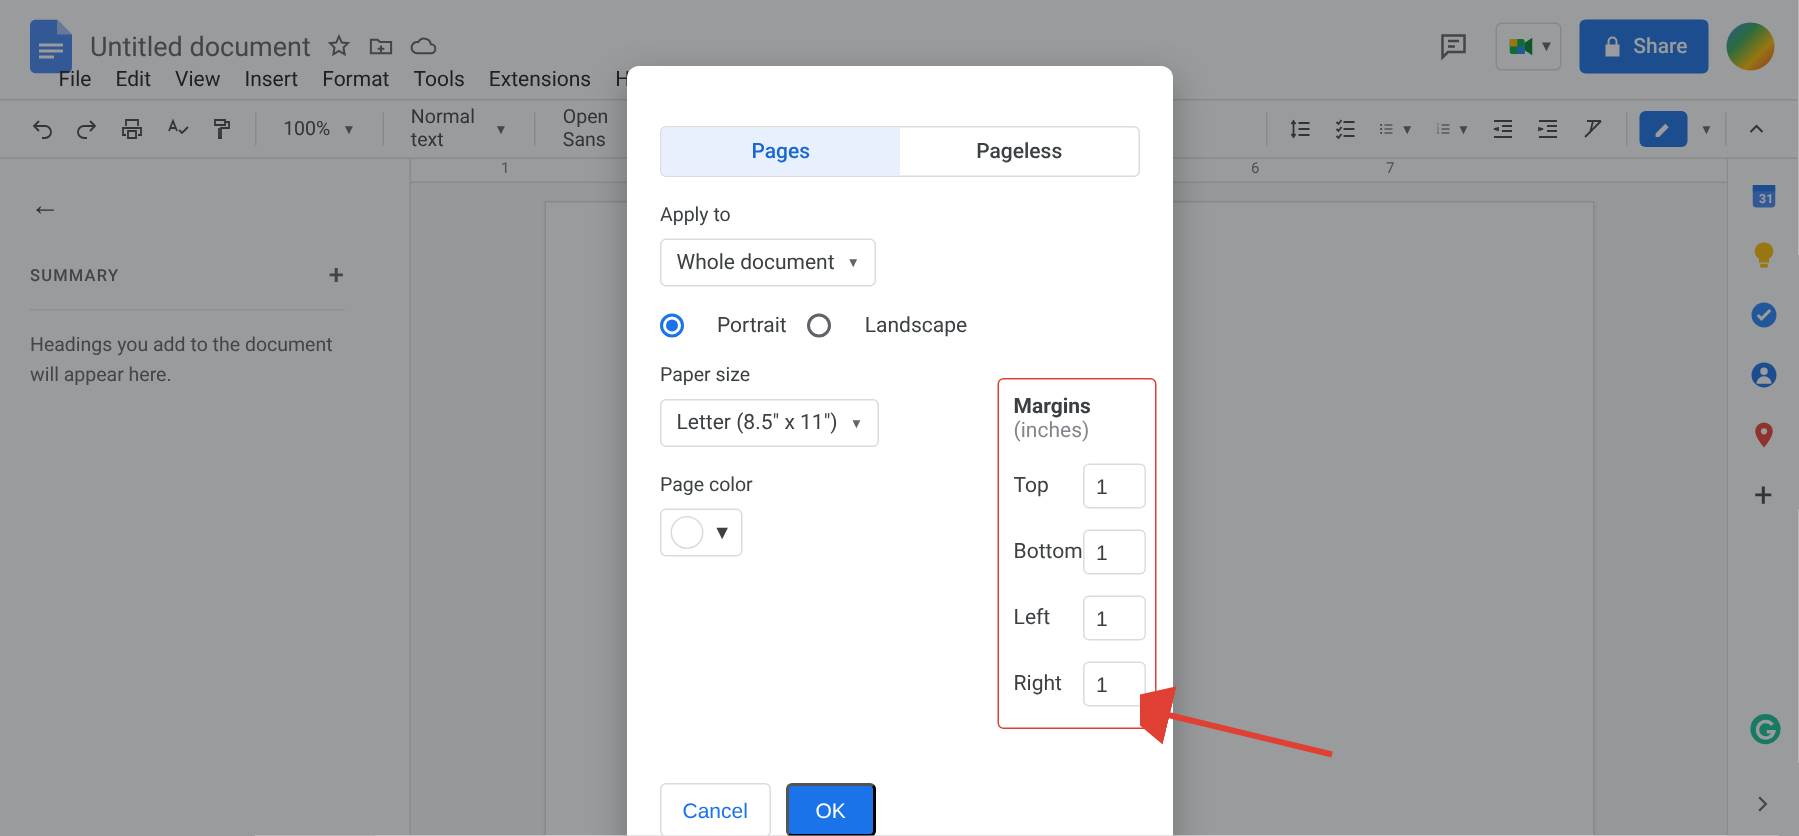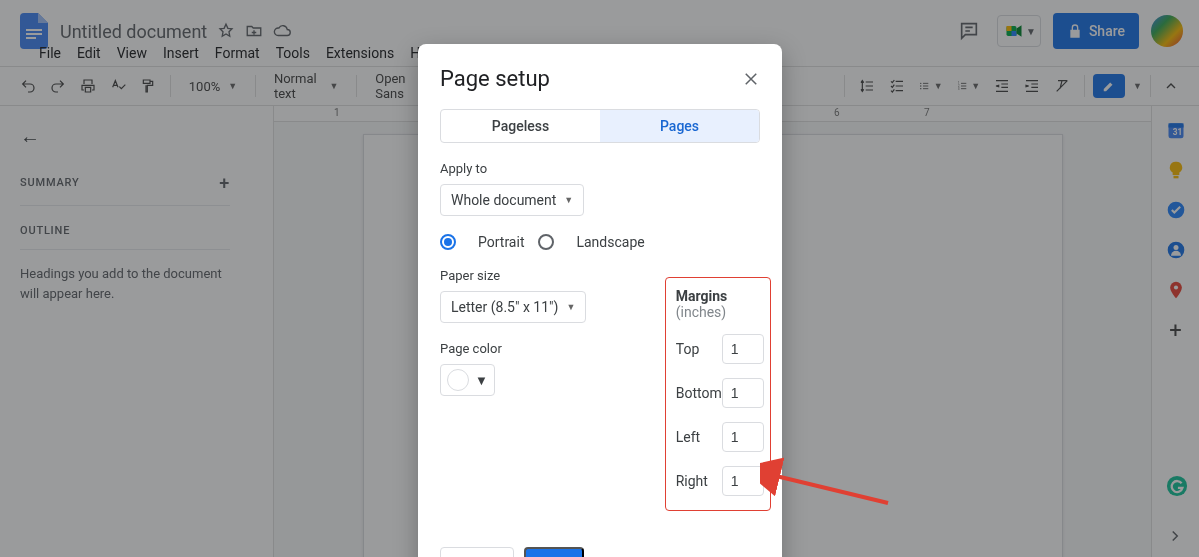--- a/index.html
+++ b/index.html
@@ -311,23 +311,20 @@
   </div>
 </div>
 
 <div class="main">
   <div class="left-panel">
     <span class="back-arrow">←</span>
     <div class="panel-heading">
       <span>SUMMARY</span>
       <span style="font-size:18px;color:#5f6368;">+</span>
     </div>
-    <div class="panel-heading outline">
-      <span>OUTLINE</span>
-    </div>
     <div class="outline-hint">Headings you add to the document will appear here.</div>
   </div>
 
   <div class="ruler-v"></div>
 
   <div class="canvas-wrap">
     <div class="ruler-h">
       <span style="position:absolute;left:60px;top:1px;font-size:10px;color:#777;">1</span>
       <span style="position:absolute;left:150px;top:1px;font-size:10px;color:#777;">2</span>
       <span style="position:absolute;left:240px;top:1px;font-size:10px;color:#777;">3</span>
@@ -383,32 +380,24 @@
         <svg width="18" height="18" viewBox="0 0 24 24">
           <path fill="none" stroke="#5f6368" stroke-width="2" d="M9 6l6 6-6 6"></path>
         </svg>
       </span>
   </div>
 </div>
 
 <div class="dim"></div>
 
 <div class="modal">
-  <div class="modal-title">
-    <span>Page setup</span>
-    <span class="close">
-      <svg width="18" height="18" viewBox="0 0 24 24">
-          <path stroke="#5f6368" stroke-width="2" d="M5 5l14 14M19 5L5 19"></path>
-        </svg>
-    </span>
-  </div>
 
   <div class="tabs">
+    <div class="tab active">Pages</div>
     <div class="tab">Pageless</div>
-    <div class="tab active">Pages</div>
   </div>
 
   <div class="section-label">Apply to</div>
   <div class="select">
     <span>Whole document</span>
       <span class="caret">▼</span>
   </div>
 
   <div class="two-col">
     <div class="left-col">

